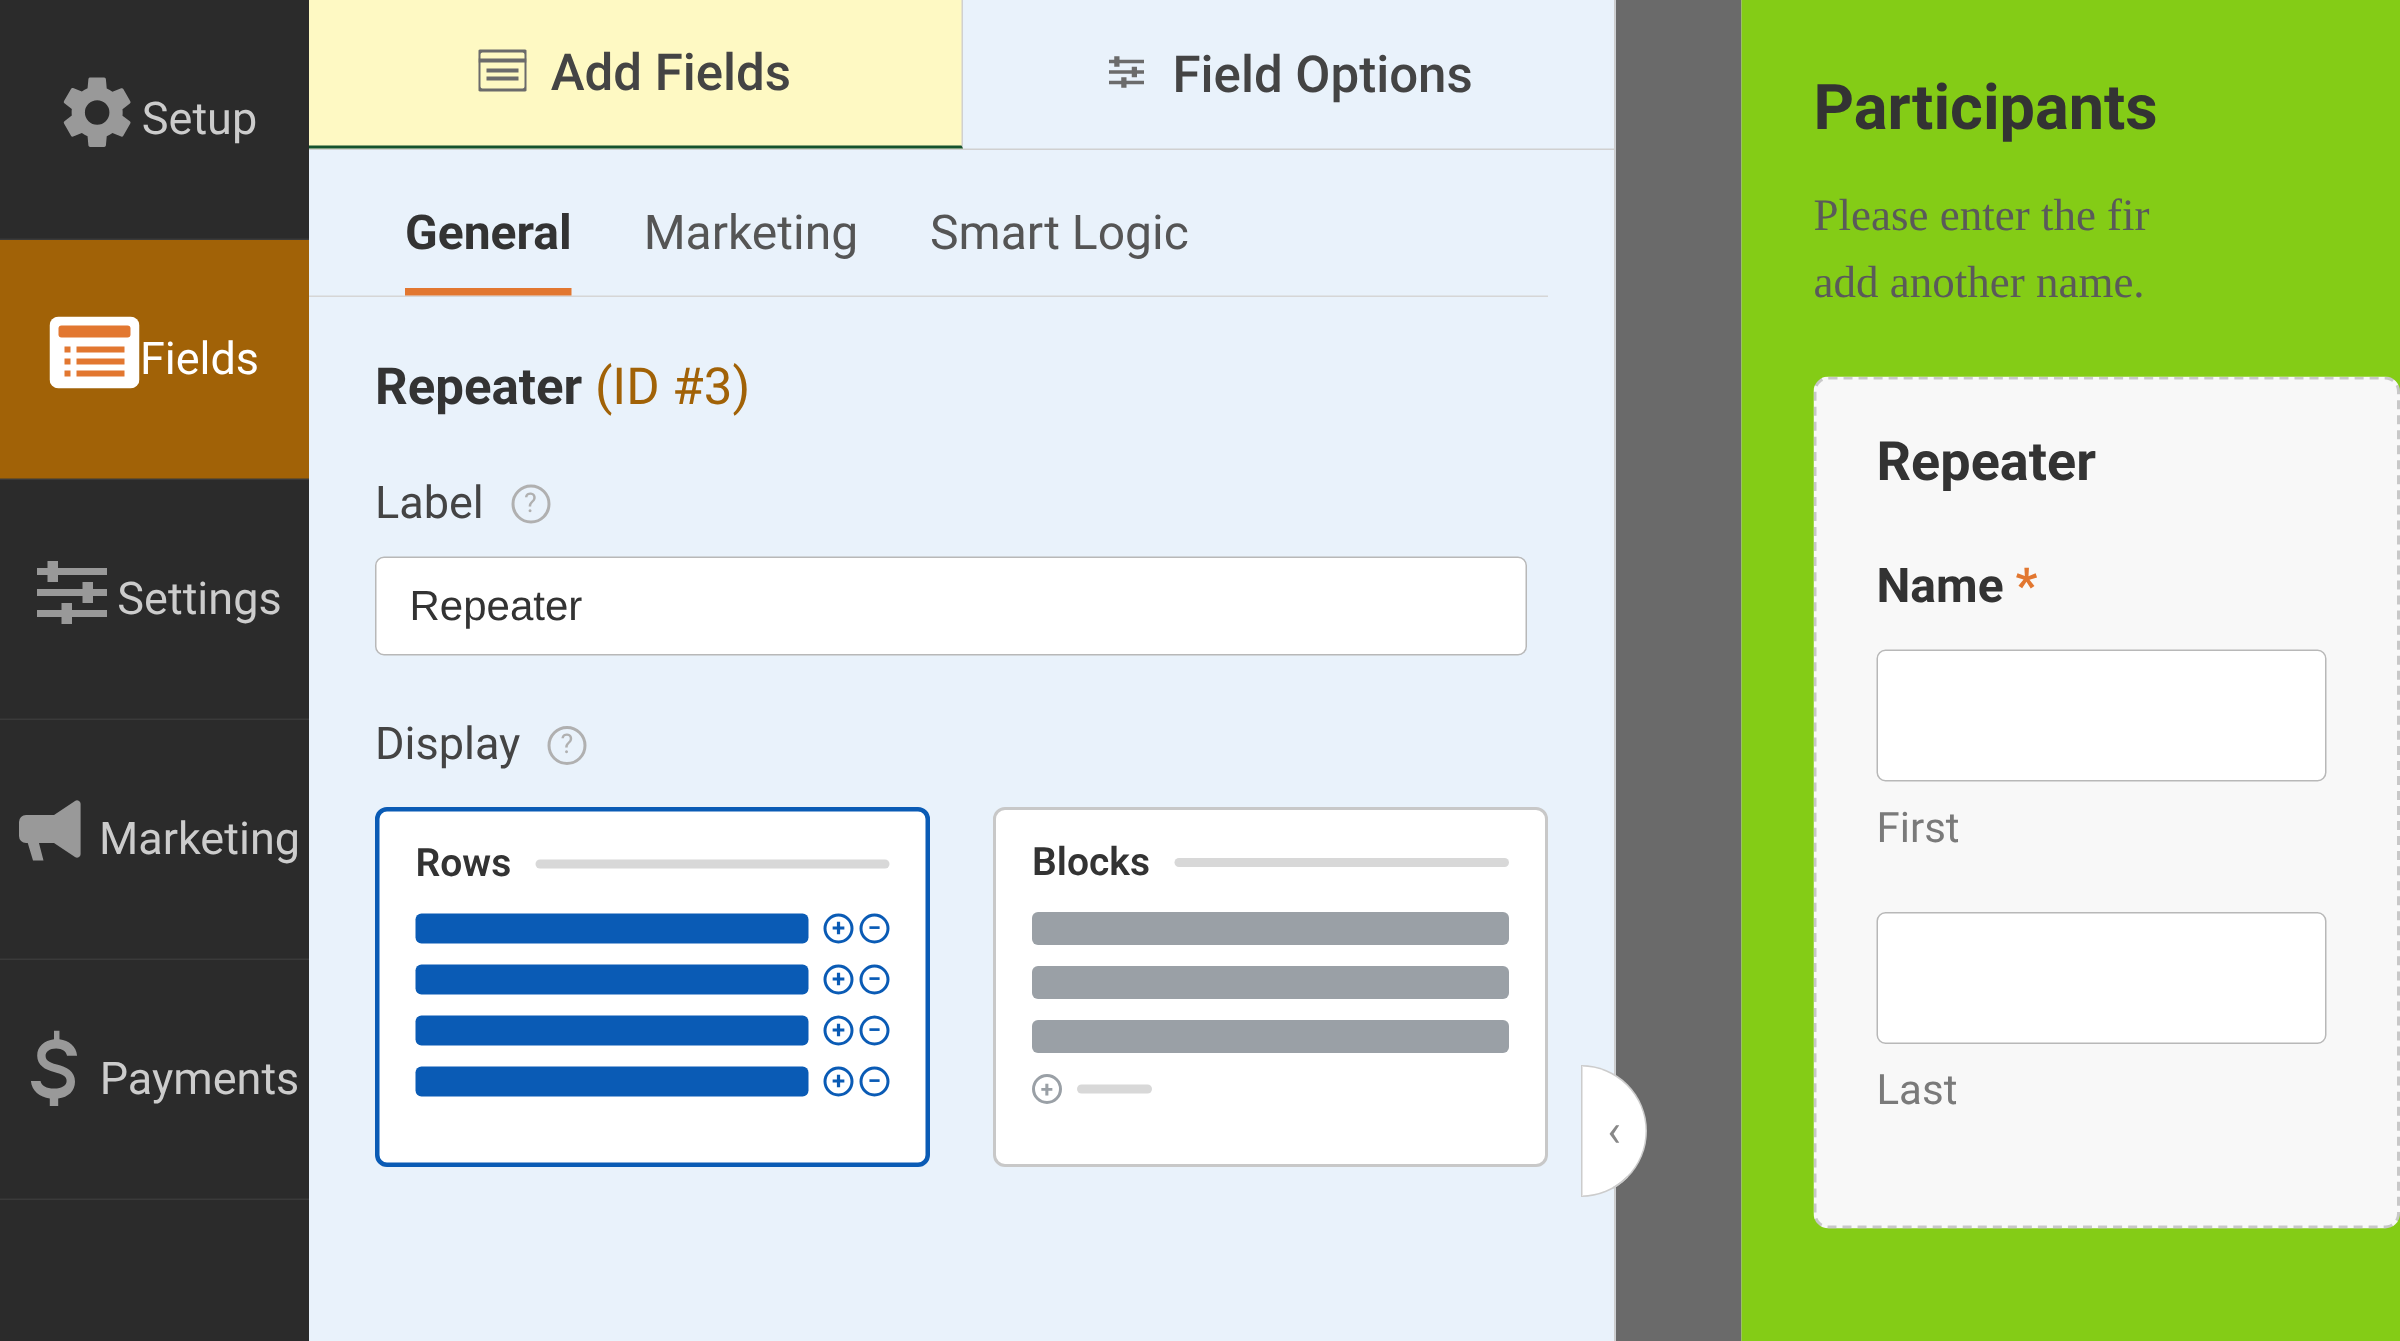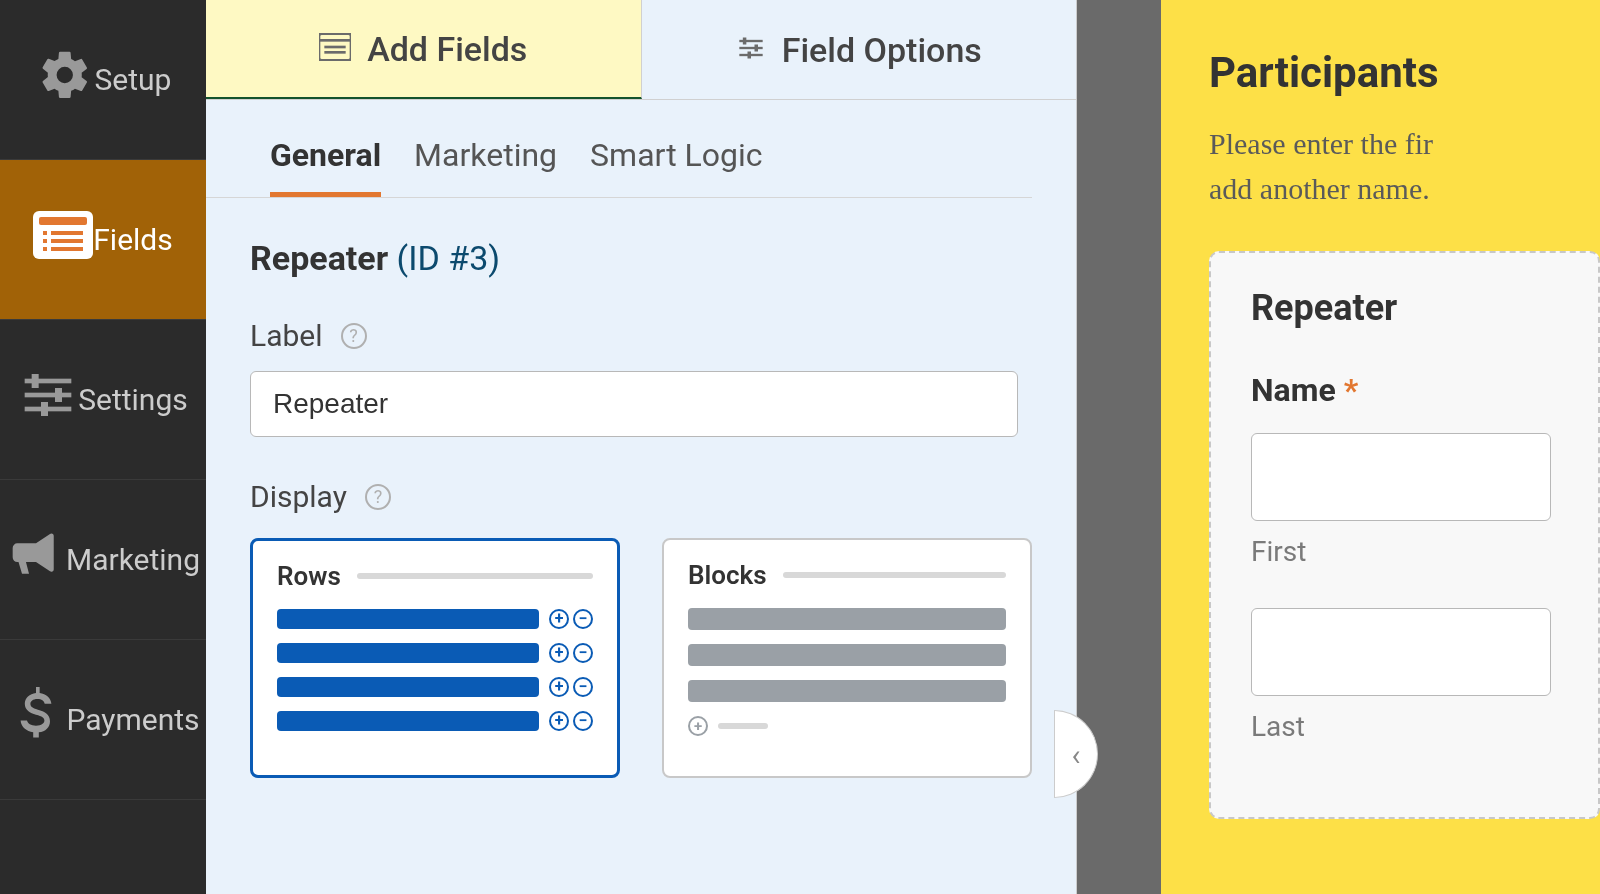--- a/index.html
+++ b/index.html
@@ -76,21 +76,21 @@
   text-align: right;
 }
 .main-tab .tab-icon svg{ fill: #6b6b6b; }
 .main-tab-label {
   font-size: 34px;
   color: #444;
   font-weight: 500;
 }
 .sub-tabs {
   display: flex;
-  gap: 33px;
+  gap: 48px;
   padding: 36px 44px 0 64px;
   border-bottom: 1px solid #d6d6d6;
   margin: 0 44px 0 0;
 }
 .sub-tab {
   font-size: 32px;
   color: #555;
   padding-bottom: 18px;
   cursor: pointer;
 }
@@ -102,21 +102,21 @@
 .content {
   padding: 40px 44px 0 44px;
 }
 .field-title {
   font-size: 34px;
   color: #333;
   font-weight: 700;
   margin-bottom: 40px;
 }
 .field-id {
-  color: #0c4a6e;
+  color: #a16207;
   font-weight: 400;
 }
 .form-label {
   font-size: 30px;
   color: #444;
   margin-bottom: 18px;
   display: flex;
   align-items: center;
   gap: 18px;
 }
@@ -270,21 +270,21 @@
 .frame-gap {
   width: 84px;
   height: 100%;
   background: #6a6a6a;
 }
 
 
 .preview {
   flex: 1;
   height: 100%;
-  background: #fde047;
+  background: #84cc16;
   padding: 48px 0 0 48px;
   overflow: hidden;
 }
 .preview-title {
   font-size: 42px;
   font-weight: 700;
   color: #333;
   margin-bottom: 24px;
 }
 .preview-sub {

